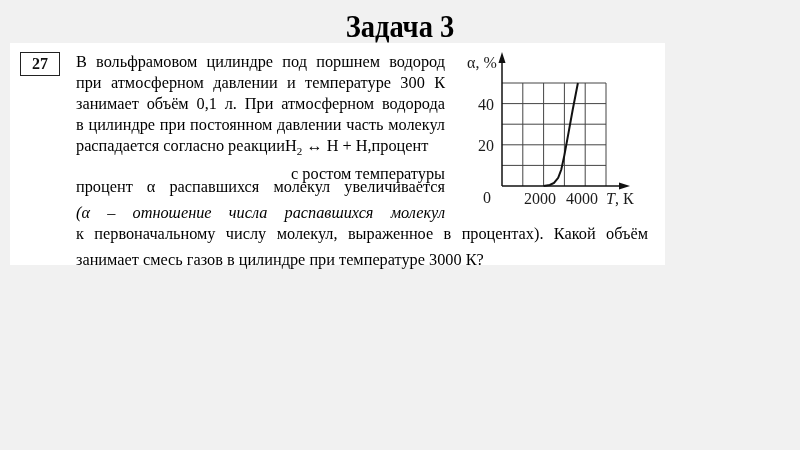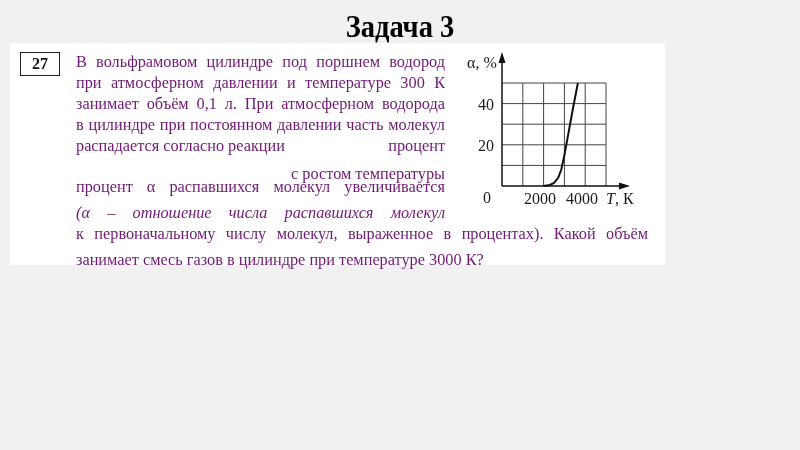--- a/index.html
+++ b/index.html
@@ -31,21 +31,21 @@
     font-family: "Liberation Serif", serif;
     font-weight: bold; font-size: 16px;
     text-align: center; line-height: 22px;
     color: #111;
   }
   .line {
     position: absolute;
     font-size: 16.3px;
     line-height: 20px;
     white-space: nowrap;
-    color: #701a75;
+    color: #000000;
   }
   .justify {
     text-align: justify;
     text-align-last: justify;
   }
   .line .sub { font-size: 11px; vertical-align: -4px; }
   .chart-svg { position: absolute; left: 440px; top: 44px; }
   .chart-svg text {
     font-family: "Liberation Serif", serif;
     fill: #1c1c1c;
@@ -58,22 +58,23 @@
 
 <div class="card"></div>
 
 <div class="task-number">27</div>
 
 <div>
   <div class="line justify" style="left:76px; top:52px; width:369px;">В вольфрамовом цилиндре под поршнем водород</div>
   <div class="line justify" style="left:76px; top:73px; width:369px;">при атмосферном давлении и температуре 300 К</div>
   <div class="line justify" style="left:76px; top:94px; width:369px;">занимает объём 0,1 л. При атмосферном водорода</div>
   <div class="line justify" style="left:76px; top:115px; width:369px;">в цилиндре при постоянном давлении часть молекул</div>
-  <div class="line" style="left:76px; top:136px; width:369px; display:flex; justify-content:space-between;">
+  <div class="line" style="left:76px; top:136px; width:369px; display:flex; justify-content:flex-start;">
     <span>распадается согласно реакции</span>
+    <span><span>H</span><span class="sub">2</span> <span>↔</span> <span>H + H,</span></span>
     <span>процент</span>
   </div>
   <div class="line justify" style="left:76px; top:161px; width:369px;margin-top:16px;">процент α распавшихся молекул увеличивается</div>
   <div class="line" style="left:76px; top:164px; width:369px; display:flex; justify-content:flex-end;gap:36px;">
     <span>с ростом температуры</span>
   </div>
   <div class="line justify" style="left:76px; top:203px; width:369px;font-style:italic;">(α – отношение числа распавшихся молекул</div>
   <div class="line justify" style="left:76px; top:224px; width:572px;">к первоначальному числу молекул, выраженное в процентах). Какой объём</div>
   <div class="line" style="left:76px; top:244px;margin-top:6px;">занимает смесь газов в цилиндре при температуре 3000 К?</div>
 </div>

